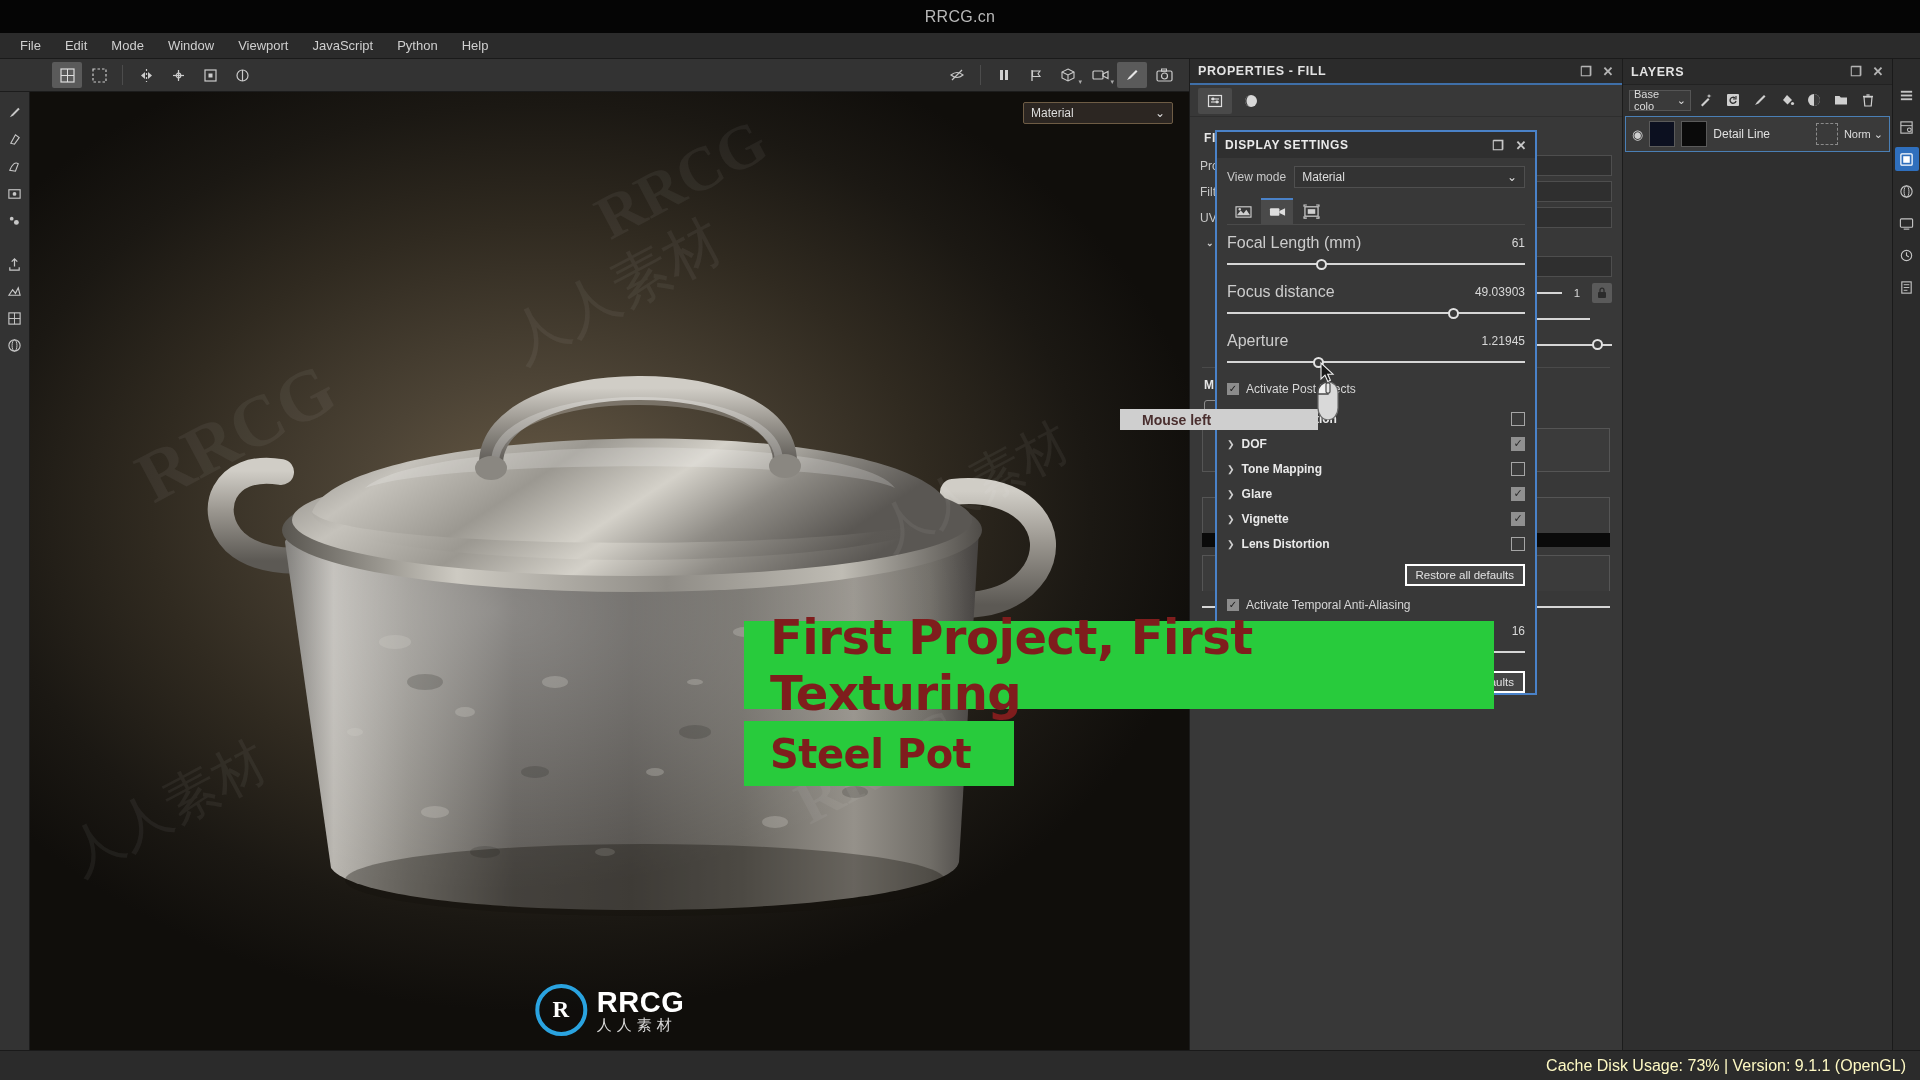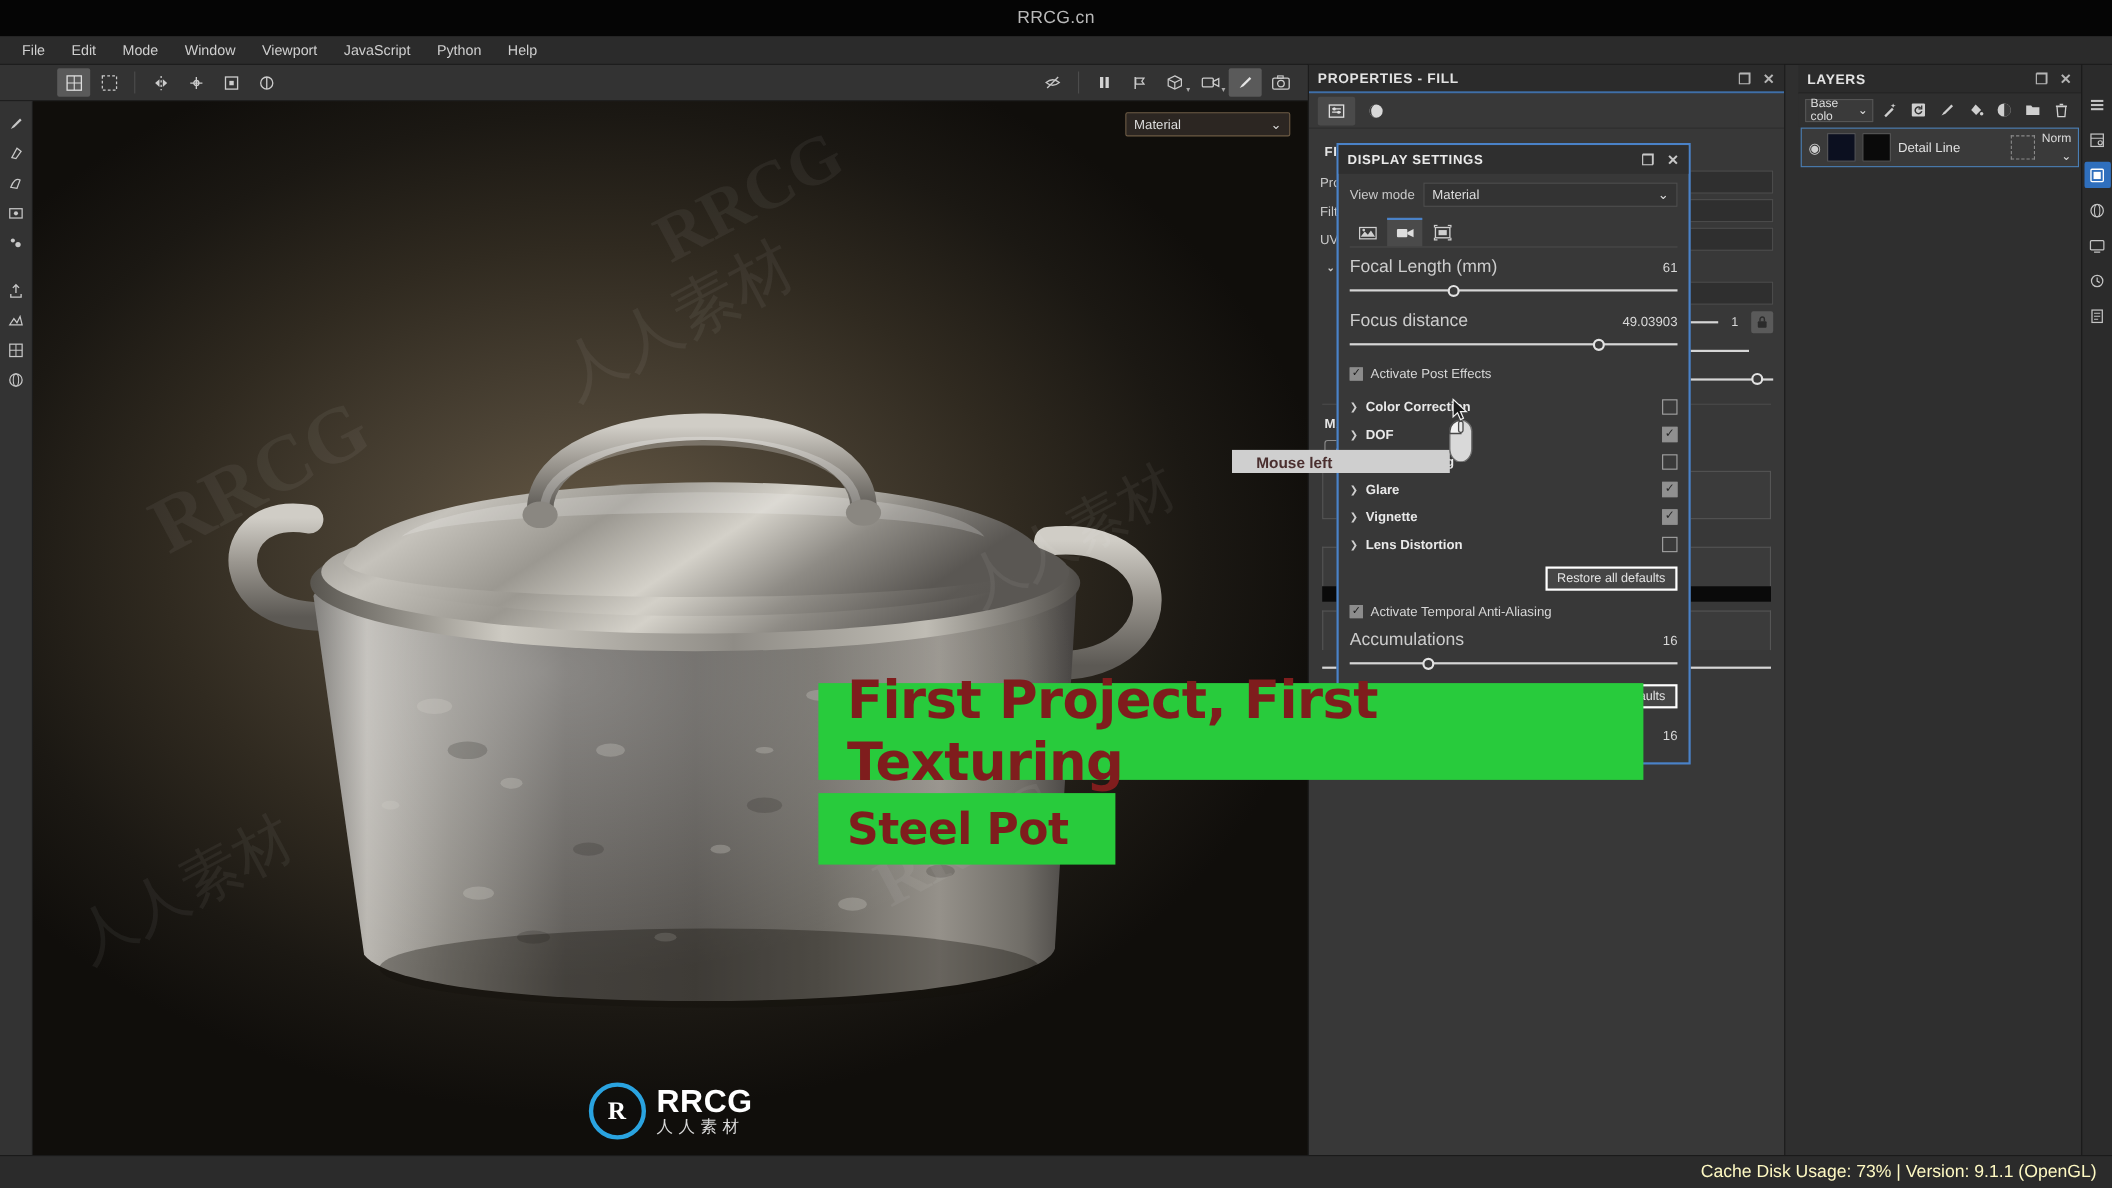--- a/index.html
+++ b/index.html
@@ -185,21 +185,21 @@
   .swatch-block { margin: 0 2px 8px 2px; }
   .swatch-head {
     border: 1px solid #555; border-bottom: none; background: #3b3b3b; height: 36px;
     display: flex; flex-direction: column; align-items: center; justify-content: center;
   }
   .swatch-bar { height: 14px; }
 
   
   .layers {
     position: absolute; top: 59px; left: 1622px; width: 270px; bottom: 30px;
-    background: #2f2f2f; border-left: 1px solid #1c1c1c; display: flex; flex-direction: column; padding-left: 12px;
+    background: #2f2f2f; border-left: 1px solid #1c1c1c; display: flex; flex-direction: column;
   }
   .layers .panel-title { border-bottom: 1px solid #222; }
   .layers-toolbar {
     height: 30px; display: flex; align-items: center; gap: 3px; padding: 0 6px; background: #2f2f2f;
   }
   .blend-sel {
     width: 62px; height: 21px; background: #3a3a3a; border: 1px solid #555;
     color: #ddd; font-size: 11px; display: flex; align-items: center;
     justify-content: space-between; padding: 0 4px; flex: none;
   }
@@ -209,21 +209,21 @@
   }
   .layer-row {
     height: 36px; display: flex; align-items: center; gap: 6px; padding: 0 6px;
     border: 1px solid #4a7fb5; background: #3a3a3a; margin: 1px 2px;
   }
   .eye { color: #cfcfcf; font-size: 13px; }
   .thumb { width: 26px; height: 26px; background: #0c1020; border: 1px solid #5a5a5a; }
   .thumb2 { width: 26px; height: 26px; background: #0a0a0a; border: 1px solid #5a5a5a; }
   .layer-name { color: #e0e0e0; font-size: 12px; flex: 1; }
   .mask-box { width: 22px; height: 22px; border: 1px dashed #8a8a8a; }
-  .blend-mini { color: #dcdcdc; font-size: 11px; display: flex; align-items: flex-end; gap: 3px; flex-direction: column; }
+  .blend-mini { color: #dcdcdc; font-size: 11px; display: flex; align-items: flex-start; gap: 3px; }
 
   
   .rightrail {
     position: absolute; top: 59px; right: 0; width: 28px; bottom: 30px;
     background: #2b2b2b; display: flex; flex-direction: column; align-items: center;
     padding-top: 24px; gap: 8px; border-left: 1px solid #1a1a1a;
   }
   .rr-btn {
     width: 24px; height: 24px; display: flex; align-items: center; justify-content: center;
     color: #c4c4c4; border-radius: 2px;
@@ -897,20 +897,30 @@
         <div class="ds-sline">
           <span class="ds-slabel">Focus distance</span>
           <span class="ds-sval">49.03903</span>
         </div>
         <div class="slider">
           <div class="track"></div>
           <div class="knob" style="left:74%;"></div>
         </div>
       </div>
 
+      <div class="ds-srow">
+        <div class="ds-sline">
+          <span class="ds-slabel">Aperture</span>
+          <span class="ds-sval">1.21945</span>
+        </div>
+        <div class="slider">
+          <div class="track"></div>
+          <div class="knob" style="left:29%;"></div>
+        </div>
+      </div>
 
       <div class="ds-check">
         <span class="cbox on">✓</span>
         <span class="ds-check-label">Activate Post Effects</span>
       </div>
 
       <div class="fx-row">
         <span class="chev">❯</span>
         <span class="fx-name">Color Correction</span>
         <span class="fx-box"></span>

